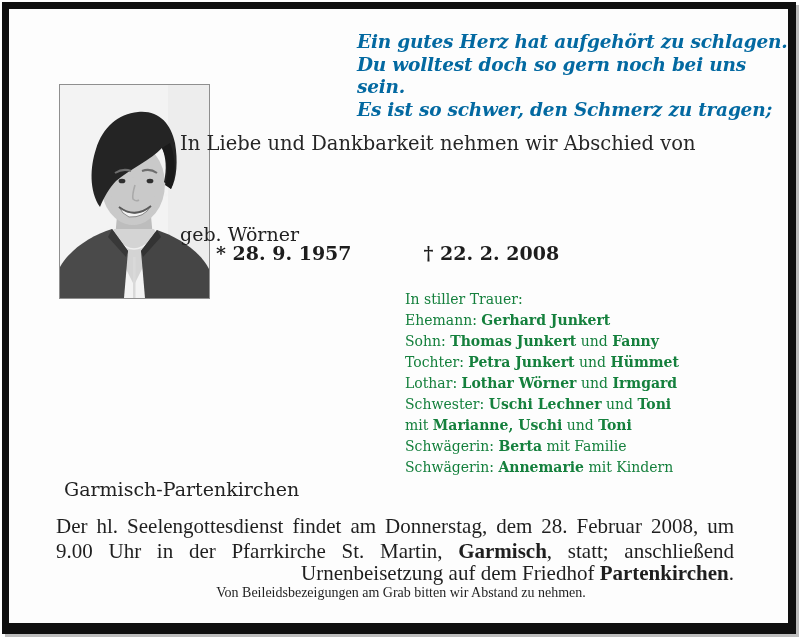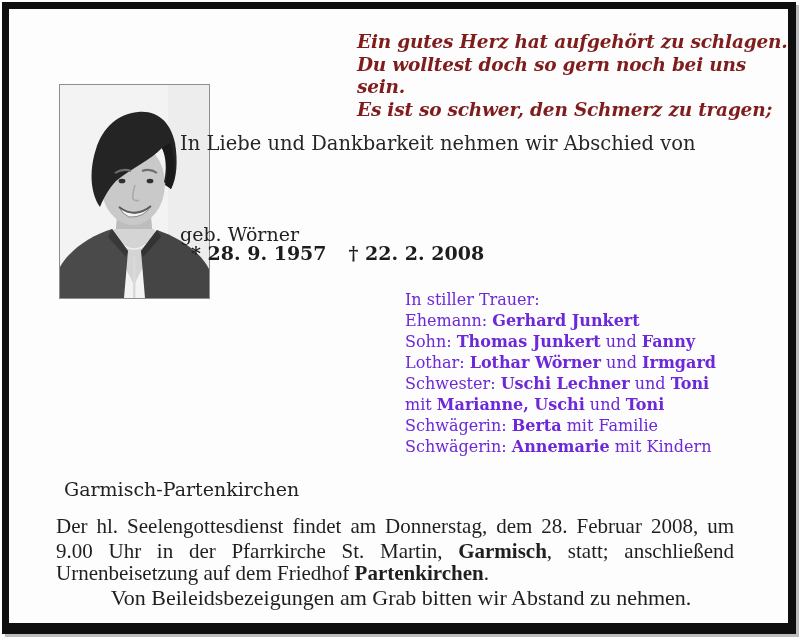--- a/index.html
+++ b/index.html
@@ -20,55 +20,55 @@
   
   .photo {
     position:absolute; left:59px; top:84px; width:151px; height:215px;
     margin:0; box-sizing:border-box; border:1px solid #8f8f8f; background:#f3f3f3;
   }
 
   
   .poem {
     position:absolute; left:357px; top:31px;
     font-style:italic; font-weight:bold; font-size:18.5px; line-height:22.5px;
-    letter-spacing:-0.2px; color:#7f1d1d;
+    letter-spacing:-0.2px; color:#0369a1;
   }
 
   
   .centerblock { position:absolute; left:180px; width:612px; text-align:left; }
   .intro  { top:132px; font-size:19.5px; color:#262626; }
   .name   {
     top:158px; font-family:"Liberation Serif", serif;
     font-size:45px; line-height:50px; color:#161616;
     word-spacing:14px; letter-spacing:0.5px;
   }
   .maiden { top:217px; font-size:19px;margin-top:6px; }
   .dates  { top:242px; font-size:19px; font-weight:bold; color:#1d1d1d; }
-  .dates span { display:inline-block; margin:0 11px; }
+  .dates span { display:inline-block; margin:0 36px; }
 
   
   .mourners {
     position:absolute; left:405px; top:289px;
-    font-size:16px; line-height:21px; color:#6d28d9;
+    font-size:14px; line-height:21px; color:#15803d;
   }
   .mourners b, .funeral b { font-weight:700; }
 
   .place { position:absolute; left:64px; top:469px; font-size:19px;margin-top:9px; }
 
   
   .funeral {
     position:absolute; left:56px; width:678px;
     font-family:Liberation Serif, serif; font-size:21px; color:#1f1f1f;
   }
   .f1 { top:514px; text-align:justify; text-align-last:justify; }
   .f2 { top:539px; text-align:justify; text-align-last:justify; }
-  .f3 { top:561px; text-align:left; }
+  .f3 { top:561px; text-align:right; }
   .condolence {
     position:absolute; left:62px; top:585px; width:678px; text-align:center;
-    font-family:"Liberation Serif", serif; font-size:22px; color:#1f1f1f;
+    font-family:"Liberation Serif", serif; font-size:14px; color:#1f1f1f;
   }
 </style>
 </head>
 <body>
 
 <div class="page">
   <div class="card"></div>
 
   <div class="content">
 
@@ -119,20 +119,21 @@
     <div class="centerblock intro">In Liebe und Dankbarkeit nehmen wir Abschied von</div>
     <div class="centerblock maiden">geb. Wörner</div>
     <div class="centerblock dates">
       <span>* 28. 9. 1957</span><span>† 22. 2. 2008</span>
     </div>
 
     <div class="mourners">
         <div><span>In stiller Trauer:</span></div>
         <div><span>Ehemann: </span><b>Gerhard Junkert</b></div>
         <div><span>Sohn: </span><b>Thomas Junkert</b><span> und </span><b>Fanny</b></div>
+        <div><span>Tochter: </span><b>Petra Junkert</b><span> und </span><b>Hümmet</b></div>
         <div><span>Lothar: </span><b>Lothar Wörner</b><span> und </span><b>Irmgard</b></div>
         <div><span>Schwester: </span><b>Uschi Lechner</b><span> und </span><b>Toni</b></div>
         <div><span>mit </span><b>Marianne, Uschi</b><span> und </span><b>Toni</b></div>
         <div><span>Schwägerin: </span><b>Berta</b><span> mit Familie</span></div>
         <div><span>Schwägerin: </span><b>Annemarie</b><span> mit Kindern</span></div>
       </div>
 
     <div class="place">Garmisch-Partenkirchen</div>
 
     <div class="funeral f1"><span>Der hl. Seelengottesdienst findet am Donnerstag, dem 28. Februar 2008, um</span></div>

